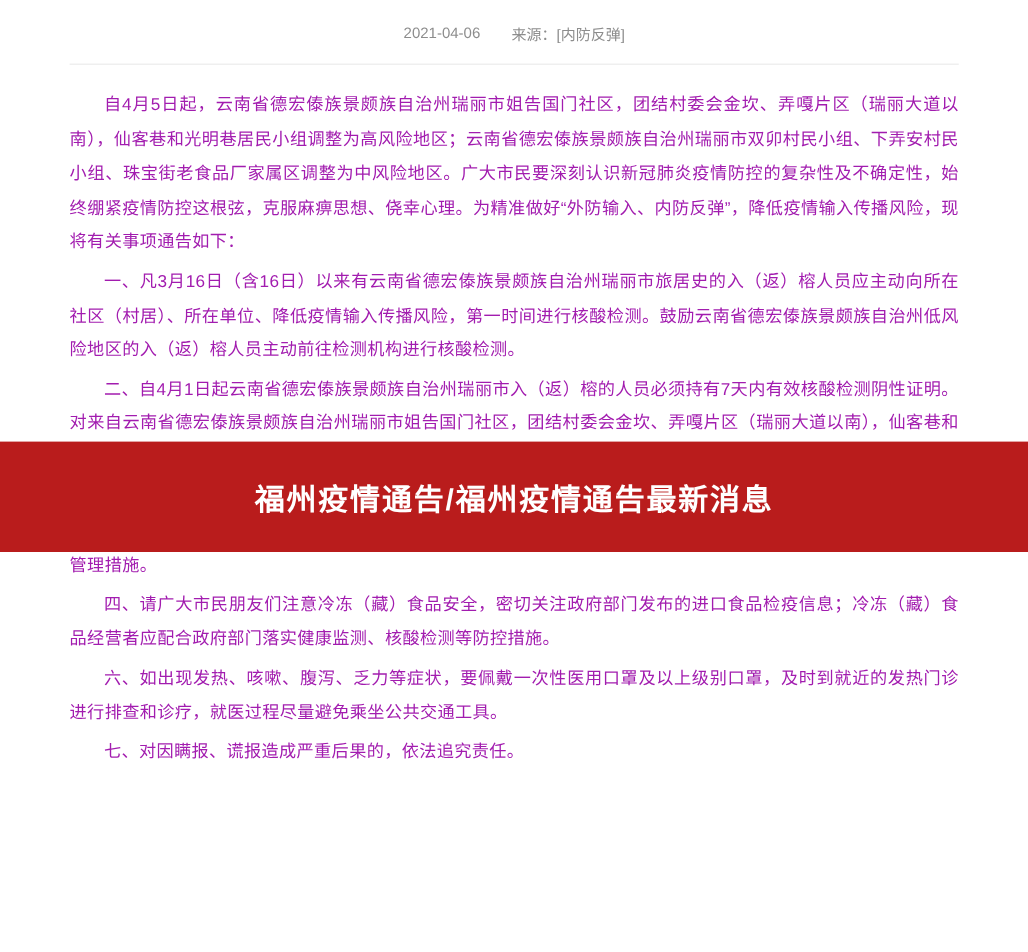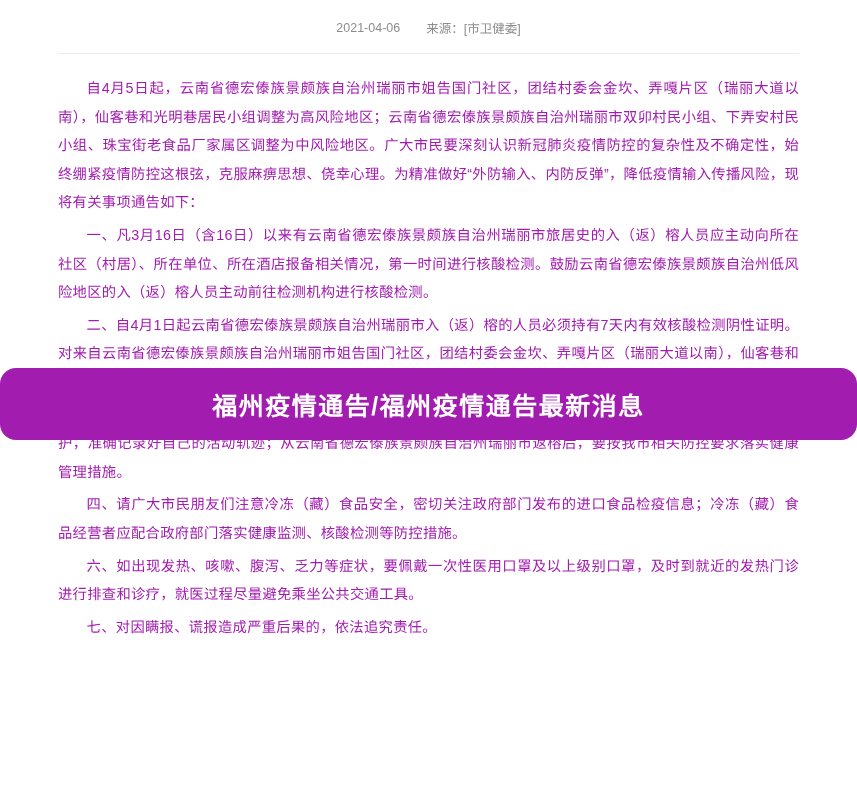--- a/index.html
+++ b/index.html
@@ -78,52 +78,51 @@
     text-indent: 2em;
     letter-spacing: 0.3px;
   }
 
   
   .watermark {
     position: absolute;
     left: 0;
     top: 368px;
     width: 857px;
-    height: 72px;
-    background: #a21caf;
+    height: 92px;
+    background: #b91c1c;
     display: flex;
     align-items: center;
     justify-content: center;
     box-shadow: 0 0 0 0 rgba(0,0,0,0);
-    border-radius: 16px;
   }
   .watermark-text {
     color: #ffffff;
     font-size: 25px;
     font-weight: bold;
     letter-spacing: 1.5px;
     white-space: nowrap;
   }
 </style>
 </head>
 <body>
 
 <div class="page">
 
 
   <div class="meta-bar">
     <span class="meta-item">2021-04-06</span>
-    <span class="meta-item">来源：[市卫健委]</span>
+    <span class="meta-item">来源：[内防反弹]</span>
   </div>
 
   <div class="divider"></div>
 
   <div class="body-wrap">
     <p class="para">自4月5日起，云南省德宏傣族景颇族自治州瑞丽市姐告国门社区，团结村委会金坎、弄嘎片区（瑞丽大道以南），仙客巷和光明巷居民小组调整为高风险地区；云南省德宏傣族景颇族自治州瑞丽市双卯村民小组、下弄安村民小组、珠宝街老食品厂家属区调整为中风险地区。广大市民要深刻认识新冠肺炎疫情防控的复杂性及不确定性，始终绷紧疫情防控这根弦，克服麻痹思想、侥幸心理。为精准做好“外防输入、内防反弹”，降低疫情输入传播风险，现将有关事项通告如下：</p>
-    <p class="para">一、凡3月16日（含16日）以来有云南省德宏傣族景颇族自治州瑞丽市旅居史的入（返）榕人员应主动向所在社区（村居）、所在单位、所在酒店报备相关情况，第一时间进行核酸检测。鼓励云南省德宏傣族景颇族自治州低风险地区的入（返）榕人员主动前往检测机构进行核酸检测。</p>
+    <p class="para">一、凡3月16日（含16日）以来有云南省德宏傣族景颇族自治州瑞丽市旅居史的入（返）榕人员应主动向所在社区（村居）、所在单位、降低疫情输入传播风险，第一时间进行核酸检测。鼓励云南省德宏傣族景颇族自治州低风险地区的入（返）榕人员主动前往检测机构进行核酸检测。</p>
     <p class="para">二、自4月1日起云南省德宏傣族景颇族自治州瑞丽市入（返）榕的人员必须持有7天内有效核酸检测阴性证明。对来自云南省德宏傣族景颇族自治州瑞丽市姐告国门社区，团结村委会金坎、弄嘎片区（瑞丽大道以南），仙客巷和光明巷居民小组，双卯村民小组，下弄安村民小组，珠宝街老食品厂家属区的人员按规定采取隔离措施。</p>
     <p class="para">三、榕人员应主动向所在社区，请勿前往云南省德宏傣族景颇族自治州瑞丽市，如确需前往，务必做好个人防护，准确记录好自己的活动轨迹；从云南省德宏傣族景颇族自治州瑞丽市返榕后，要按我市相关防控要求落实健康管理措施。</p>
     <p class="para">四、请广大市民朋友们注意冷冻（藏）食品安全，密切关注政府部门发布的进口食品检疫信息；冷冻（藏）食品经营者应配合政府部门落实健康监测、核酸检测等防控措施。</p>
     <p class="para">六、如出现发热、咳嗽、腹泻、乏力等症状，要佩戴一次性医用口罩及以上级别口罩，及时到就近的发热门诊进行排查和诊疗，就医过程尽量避免乘坐公共交通工具。</p>
     <p class="para">七、对因瞒报、谎报造成严重后果的，依法追究责任。</p>
 
   </div>
 
   <div class="watermark">
     <span class="watermark-text">福州疫情通告/福州疫情通告最新消息</span>

